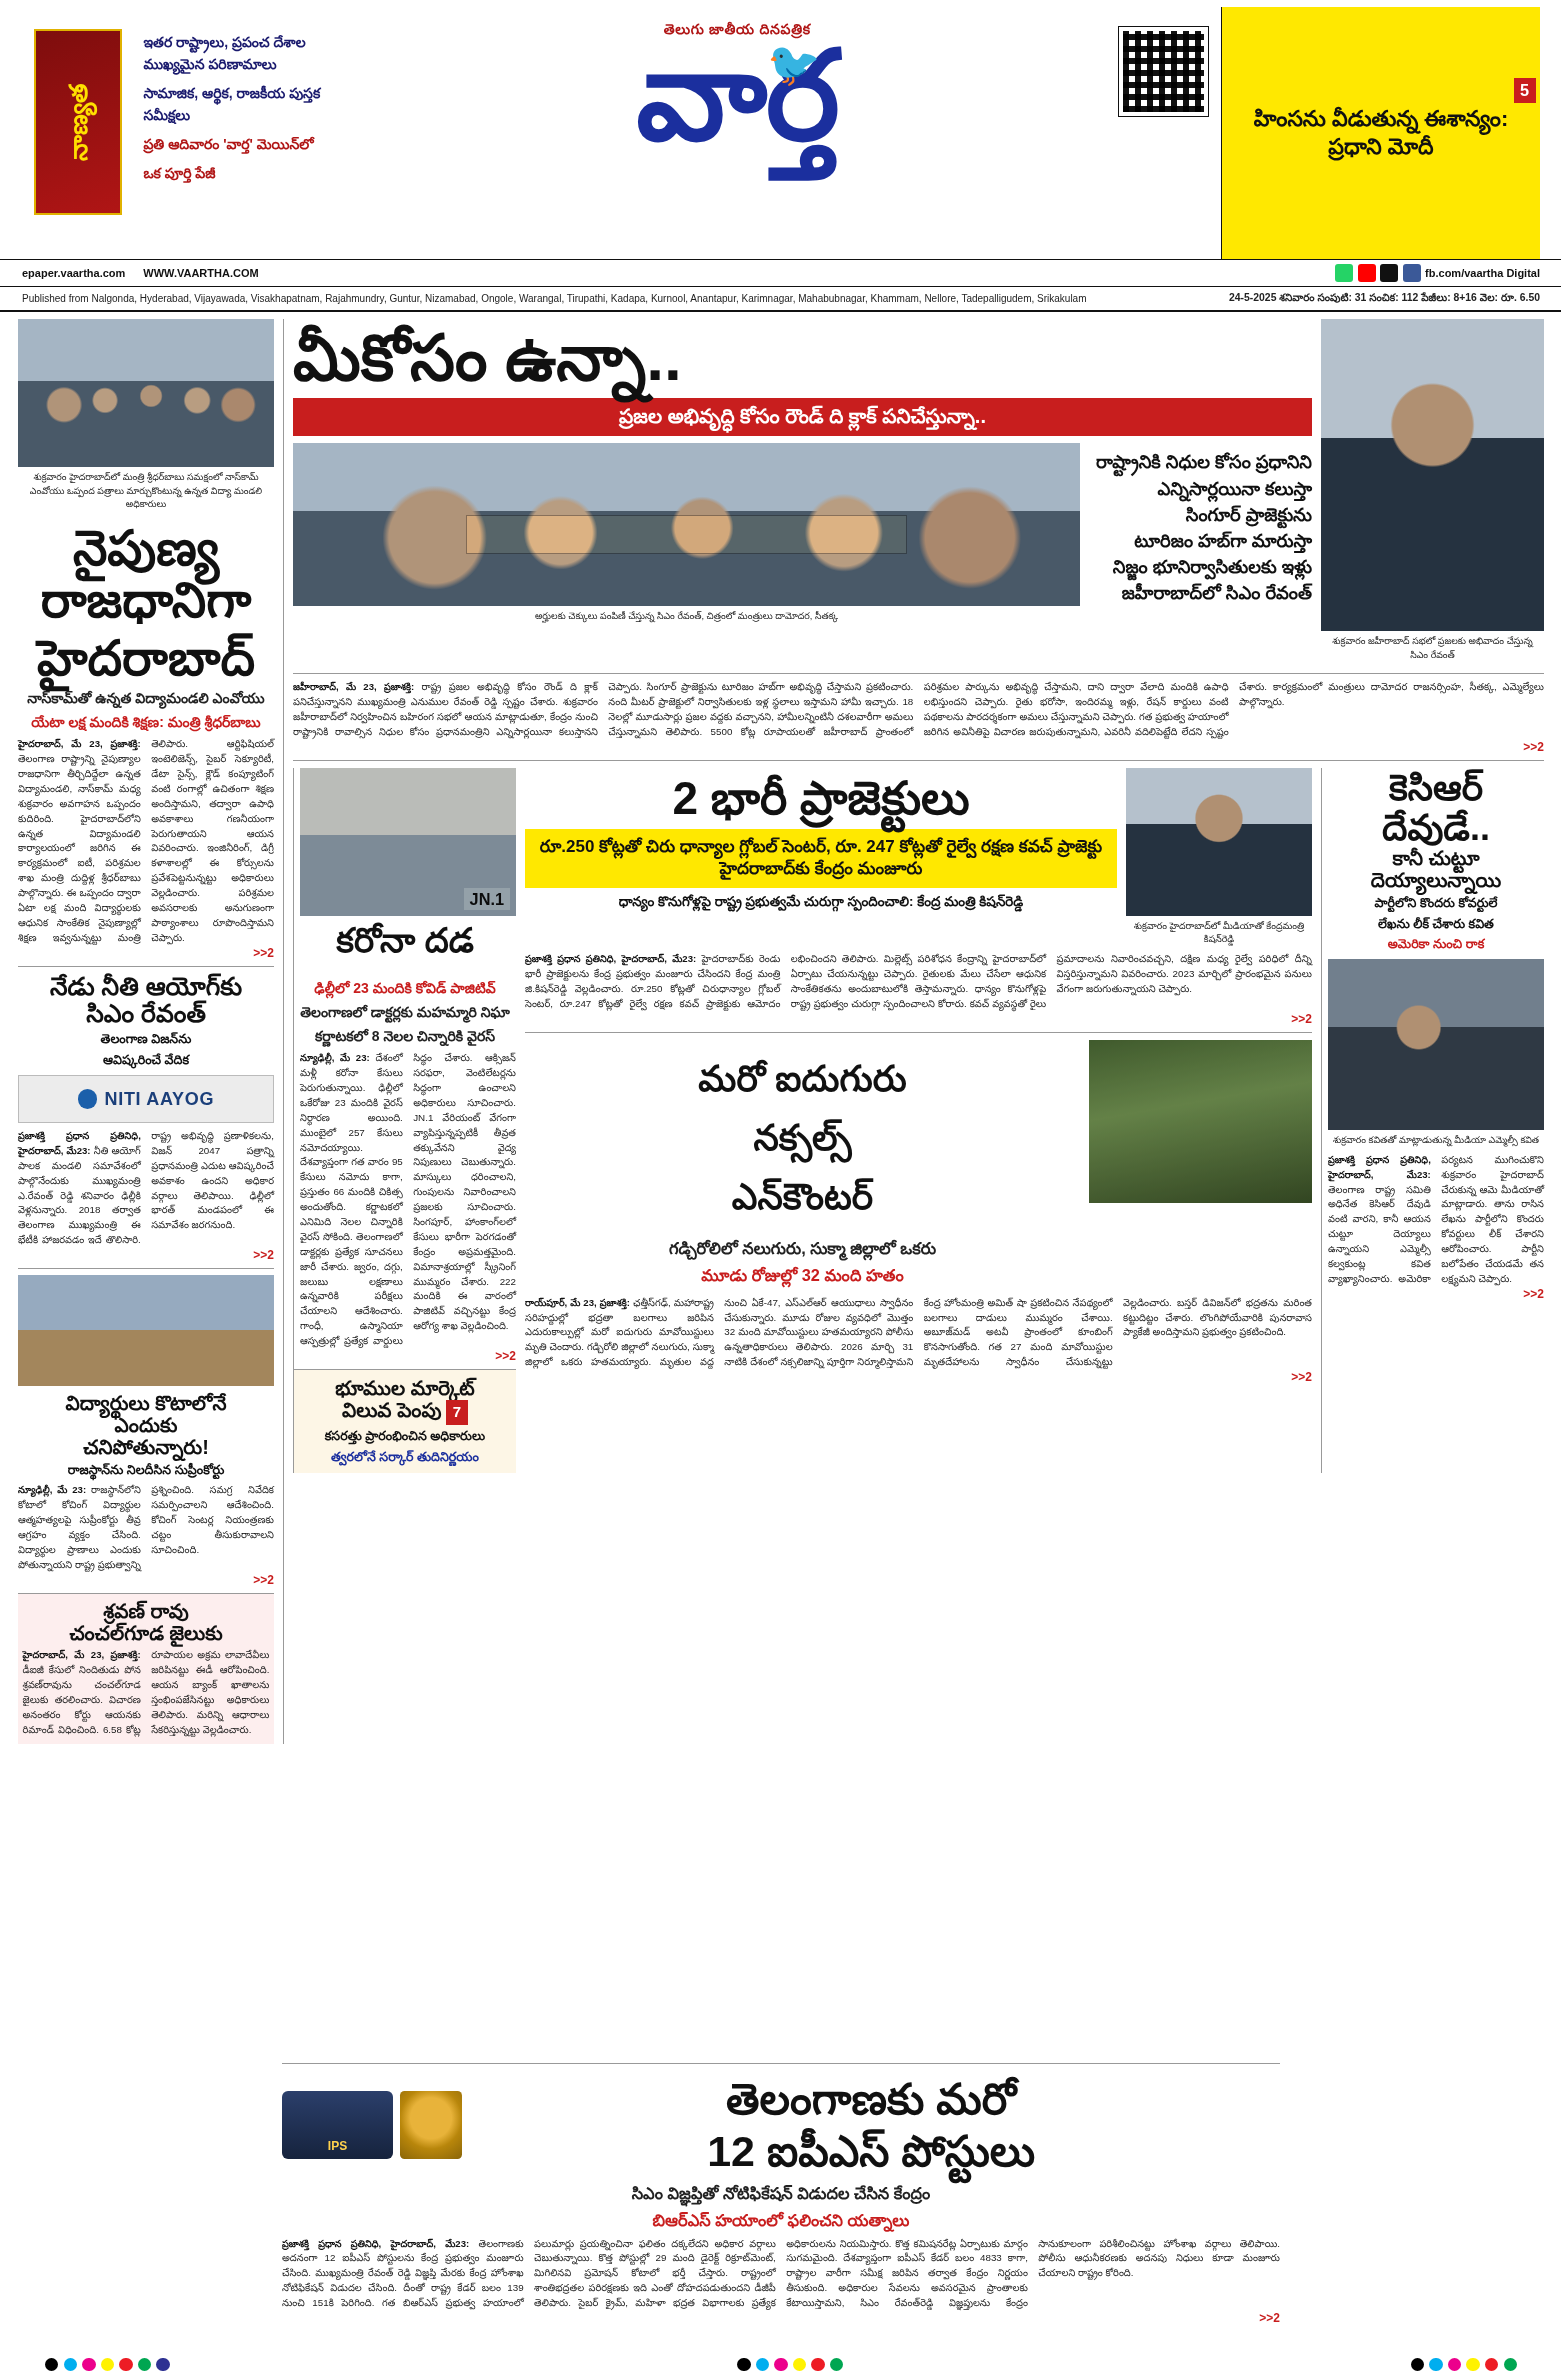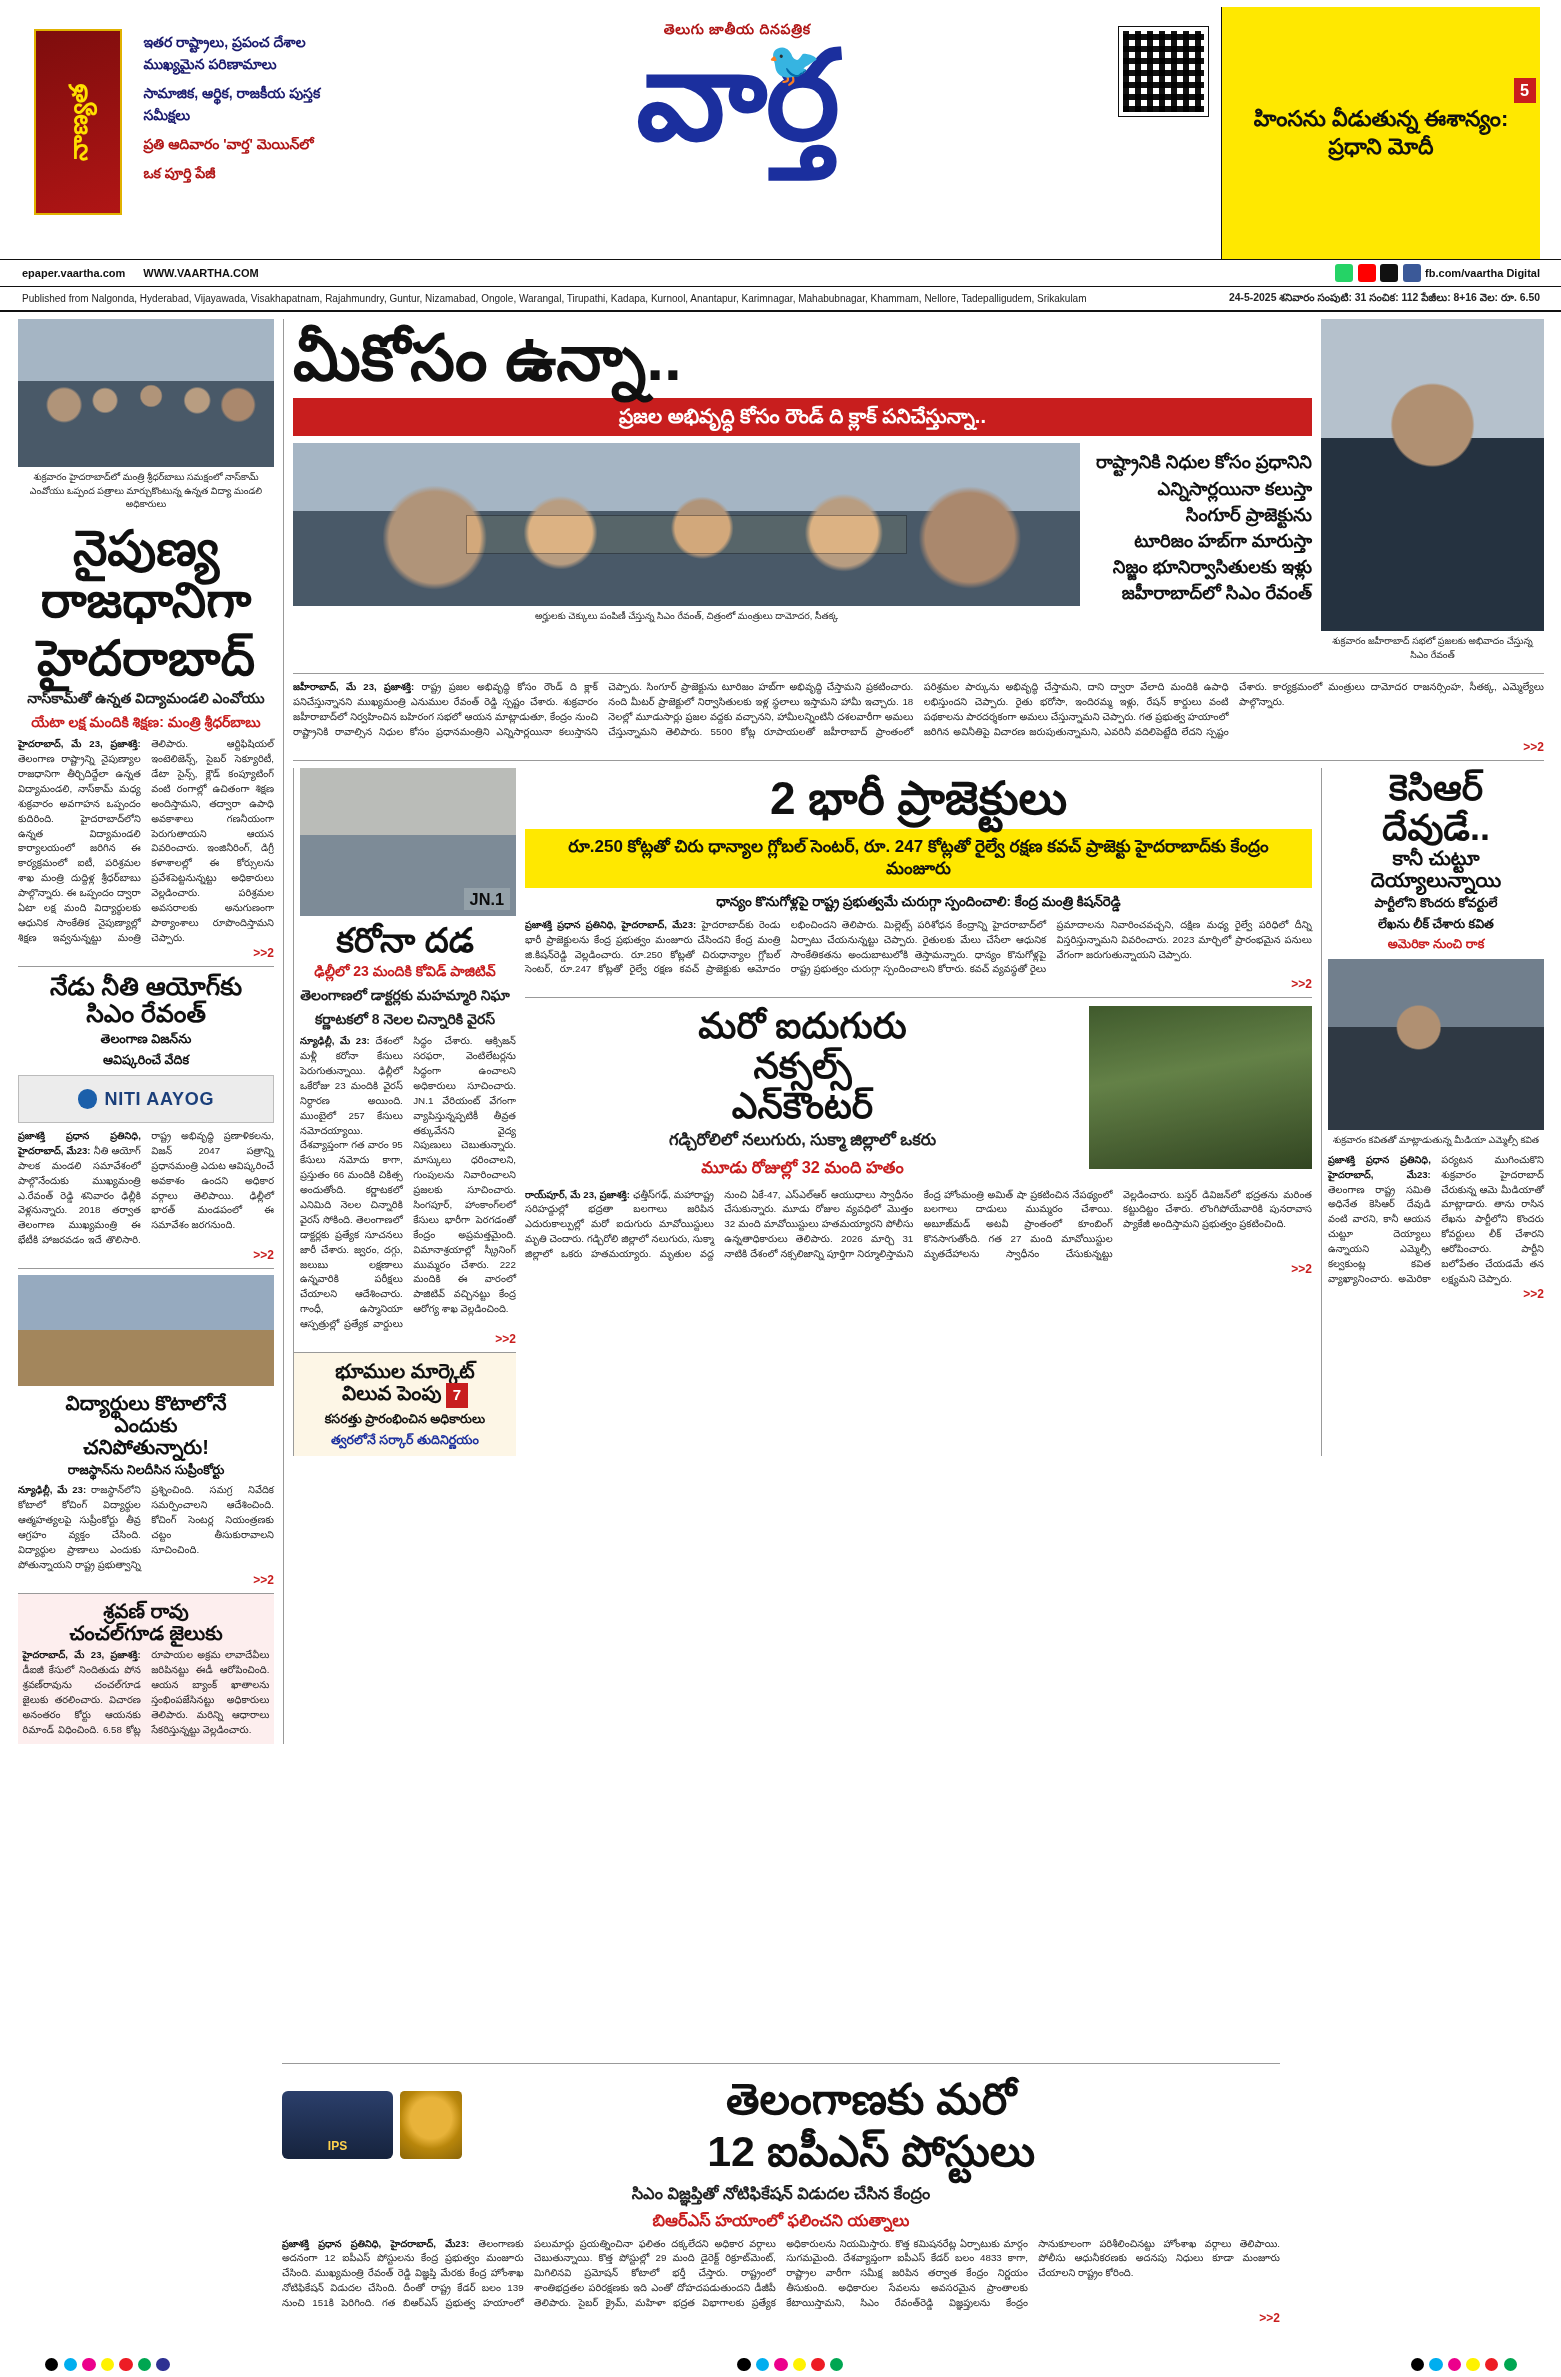--- a/index.html
+++ b/index.html
@@ -226,21 +226,21 @@
     text-align:center;
     color:#111;
     margin: 6px 0 4.5px;
   }
   .head-l {
     font-size: 37px;
     line-height: 1.08;
     font-weight:bold;
     text-align:center;
     color:#111;
-    margin: 1px 0;
+    margin: 20px 0;
   }
   .head-s {
     font-size: 21px;
     line-height:1.2;
     font-weight:bold;
     text-align:center;
     margin: 3px 0;
   }
   .sub-c {
     font-size: 14px;
@@ -555,20 +555,24 @@
           </div>
         </div>
 
         <div style="flex:1;">
 
           <div style="display:flex;gap:9px;">
             <div style="flex:1;">
               <div class="head-xl" style="font-size:46px;">2 భారీ ప్రాజెక్టులు</div>
               <div class="banner-yellow">రూ.250 కోట్లతో చిరు ధాన్యాల గ్లోబల్ సెంటర్, రూ. 247 కోట్లతో రైల్వే రక్షణ కవచ్ ప్రాజెక్టు హైదరాబాద్‌కు కేంద్రం మంజూరు</div>
               <div class="kicker-c">ధాన్యం కొనుగోళ్లపై రాష్ట్ర ప్రభుత్వమే చురుగ్గా స్పందించాలి: కేంద్ర మంత్రి కిషన్‌రెడ్డి</div>
+            </div>
+            <div style="width:186px;">
+              <div class="photo portrait" style="height:148px;"></div>
+              <div class="cap">శుక్రవారం హైదరాబాద్‌లో మీడియాతో కేంద్రమంత్రి కిషన్‌రెడ్డి</div>
             </div>
           </div>
           <div class="body cols3">
             <span class="byline">ప్రజాశక్తి ప్రధాన ప్రతినిధి, హైదరాబాద్, మే23:</span>
             <span>హైదరాబాద్‌కు రెండు భారీ ప్రాజెక్టులను కేంద్ర ప్రభుత్వం మంజూరు చేసిందని కేంద్ర మంత్రి జి.కిషన్‌రెడ్డి వెల్లడించారు. రూ.250 కోట్లతో చిరుధాన్యాల గ్లోబల్ సెంటర్, రూ.247 కోట్లతో రైల్వే రక్షణ కవచ్ ప్రాజెక్టుకు ఆమోదం లభించిందని తెలిపారు.</span>
             <span>మిల్లెట్స్ పరిశోధన కేంద్రాన్ని హైదరాబాద్‌లో ఏర్పాటు చేయనున్నట్టు చెప్పారు. రైతులకు మేలు చేసేలా ఆధునిక సాంకేతికతను అందుబాటులోకి తెస్తామన్నారు. ధాన్యం కొనుగోళ్లపై రాష్ట్ర ప్రభుత్వం చురుగ్గా స్పందించాలని కోరారు.</span>
             <span>కవచ్ వ్యవస్థతో రైలు ప్రమాదాలను నివారించవచ్చని, దక్షిణ మధ్య రైల్వే పరిధిలో దీన్ని విస్తరిస్తున్నామని వివరించారు. 2023 మార్చిలో ప్రారంభమైన పనులు వేగంగా జరుగుతున్నాయని చెప్పారు.</span>
           </div>
           <span class="more">&gt;&gt;2</span>
 

